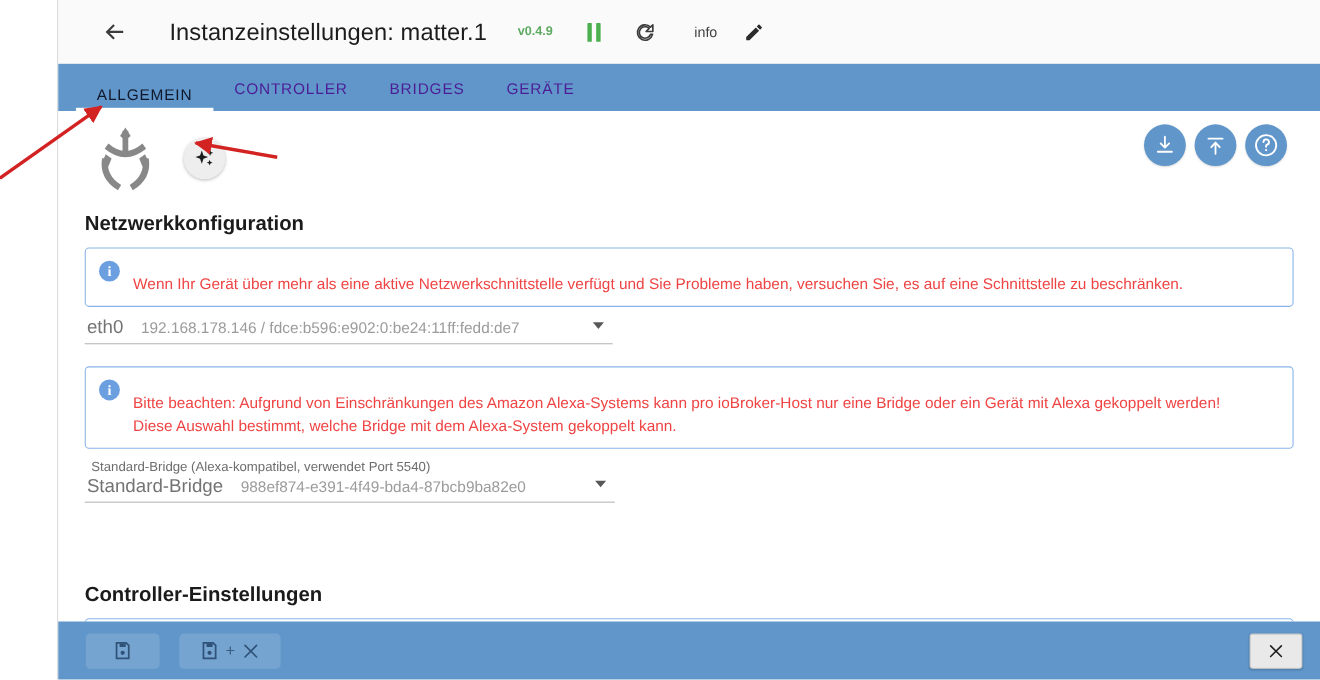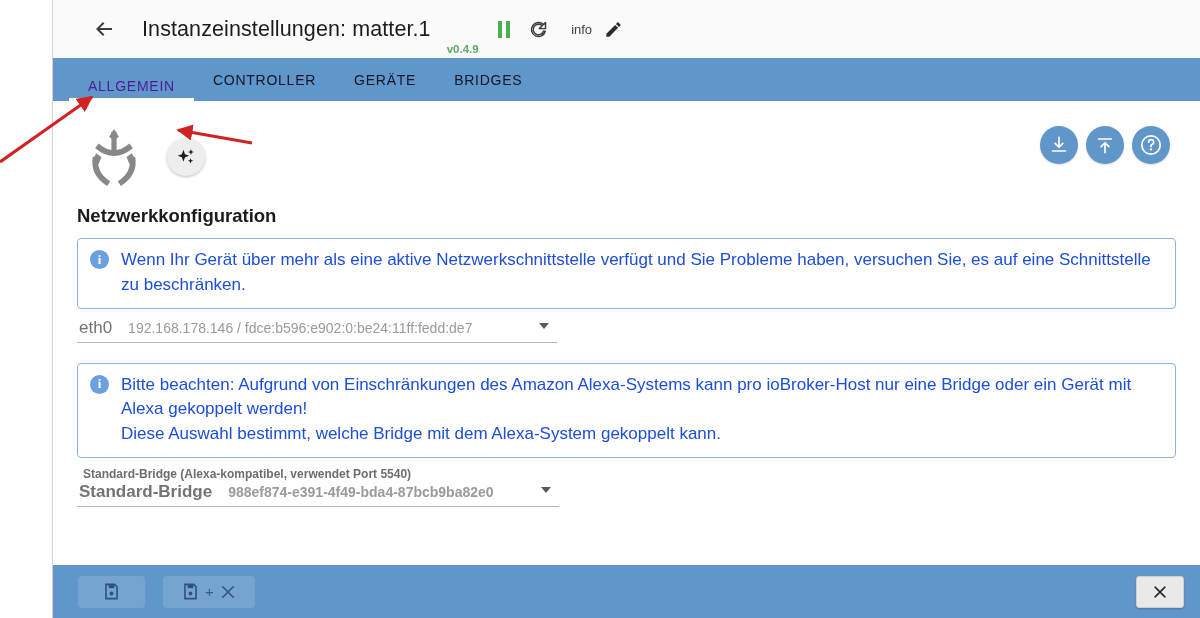--- a/index.html
+++ b/index.html
@@ -34,21 +34,21 @@
     border-left: 1px solid #d4d4d4;
     display: flex; flex-direction: column;
   }
 
   
   #titlebar {
     height: 58px; flex: 0 0 58px;
     background: #fafafa;
     display: flex; align-items: center;
     padding-left: 38px;
-    gap: 4px;
+    gap: 16px;
   }
   .back-arrow {
     width: 26px; height: 26px;
     display: flex; align-items: center; justify-content: center;
     color: #3c3c3c;
     cursor: pointer;
     font-size: 23px;
     line-height: 1;
   }
   #app-title {
@@ -56,21 +56,21 @@
     font-size: 21.5px;
     color: #1c1c1c;
     letter-spacing: .1px;
     white-space: nowrap;
   }
   #version {
     margin-left: 12px;
     font-size: 11.5px;
     color: #5eaa63;
     font-weight: 700;
-    position: relative; top: 20px;
+    position: relative; top: 0;
   }
   .hdr-icon {
     margin-left: 14px;
     display: flex; align-items: center; justify-content: center;
     cursor: pointer;
   }
   #pause-icon { margin-left: 15px; }
   #pause-icon span {
     display: inline-block;
     width: 4.5px; height: 17px;
@@ -94,40 +94,40 @@
     display: flex; align-items: stretch;
     padding-left: 16px;
     position: relative;
   }
   .tab {
     display: flex; align-items: center;
     padding: 0 19px;
     font-size: 14px;
     font-weight: 500;
     letter-spacing: .75px;
-    color: #0f172a;
+    color: #4c1d95;
     cursor: pointer;
     position: relative;
     white-space: nowrap;
   }
-  .tab.active { color: #4c1d95; margin-top: 12px; }
+  .tab.active { color: #0f172a; margin-top: 12px; }
   .tab.active::after {
     content: "";
     position: absolute;
     left: 0; right: 0; bottom: 0;
     height: 3px;
     background: #ffffff;
   }
 
   
   #content {
     flex: 1 1 auto;
     position: relative;
     background: #ffffff;
-    padding: 14px 14px;
+    padding: 1px 14px;
     overflow: hidden;
   }
 
   
   #logo-row {
     display: flex; align-items: center;
     height: 84px;
     padding-left: 18px;
     position: relative;
   }
@@ -180,23 +180,24 @@
     width: 19px; height: 19px;
     border-radius: 50%;
     background: #6b9fe0;
     color: #ffffff;
     font-size: 13px; font-weight: 700;
     font-family: "Liberation Serif", serif;
     display: flex; align-items: center; justify-content: center;
     margin-right: 12px; margin-top: 2px;
   }
   .banner .btext {
-    font-size: 17px;
-    color: #1d4ed8;
+    font-size: 14px;
+    color: #ef4444;
     line-height: 1.46;
+    margin-top: 13px;
   }
   .banner .btext .l2 { display: block; }
 
   
   .field {
     margin: 9px 0 0 10px;
     position: relative;
   }
   .field .flabel {
     font-size: 12px;
@@ -227,21 +228,21 @@
     width: 0; height: 0;
     border-left: 5.5px solid transparent;
     border-right: 5.5px solid transparent;
     border-top: 6px solid #585858;
     margin-left: 10px;
     position: relative; top: -4px;
     flex: 0 0 auto;
   }
   #field-interface { width: 480px; }
   #field-interface .fhint { }
-  #field-bridge { width: 482px; font-weight: bold; }
+  #field-bridge { width: 482px; }
 
   
   #toolbar {
     height: 53px; flex: 0 0 53px;
     background: #6096ca;
     display: flex; align-items: center;
     padding: 0 13px 0 25px;
     position: relative;
   }
   .tb-btn {
@@ -307,22 +308,22 @@
       <div id="edit-icon" class="hdr-icon">
         <svg width="19" height="19" viewBox="0 0 24 24" aria-hidden="true">
           <path d="M3 17.25V21h3.75L17.8 9.94l-3.75-3.75L3 17.25zM20.7 7.04a1 1 0 0 0 0-1.41l-2.34-2.34a1 1 0 0 0-1.41 0l-1.83 1.83 3.75 3.75 1.83-1.83z" fill="#2b2b2b"></path>
         </svg>
       </div>
     </div>
 
     <div id="tabbar">
       <div class="tab active">ALLGEMEIN</div>
       <div class="tab">CONTROLLER</div>
+      <div class="tab">BRIDGES</div>
       <div class="tab">GERÄTE</div>
-      <div class="tab">BRIDGES</div>
     </div>
 
     <div id="content">
 
       <div id="logo-row">
         <div id="matter-logo">
           <svg width="58" height="60" viewBox="0 0 60 62" aria-hidden="true">
             <g fill="#888888">
               <path d="M30 2 L35 10 L30 14 L25 10 Z"></path>
               <rect x="27.3" y="5" width="5.4" height="20"></rect>

